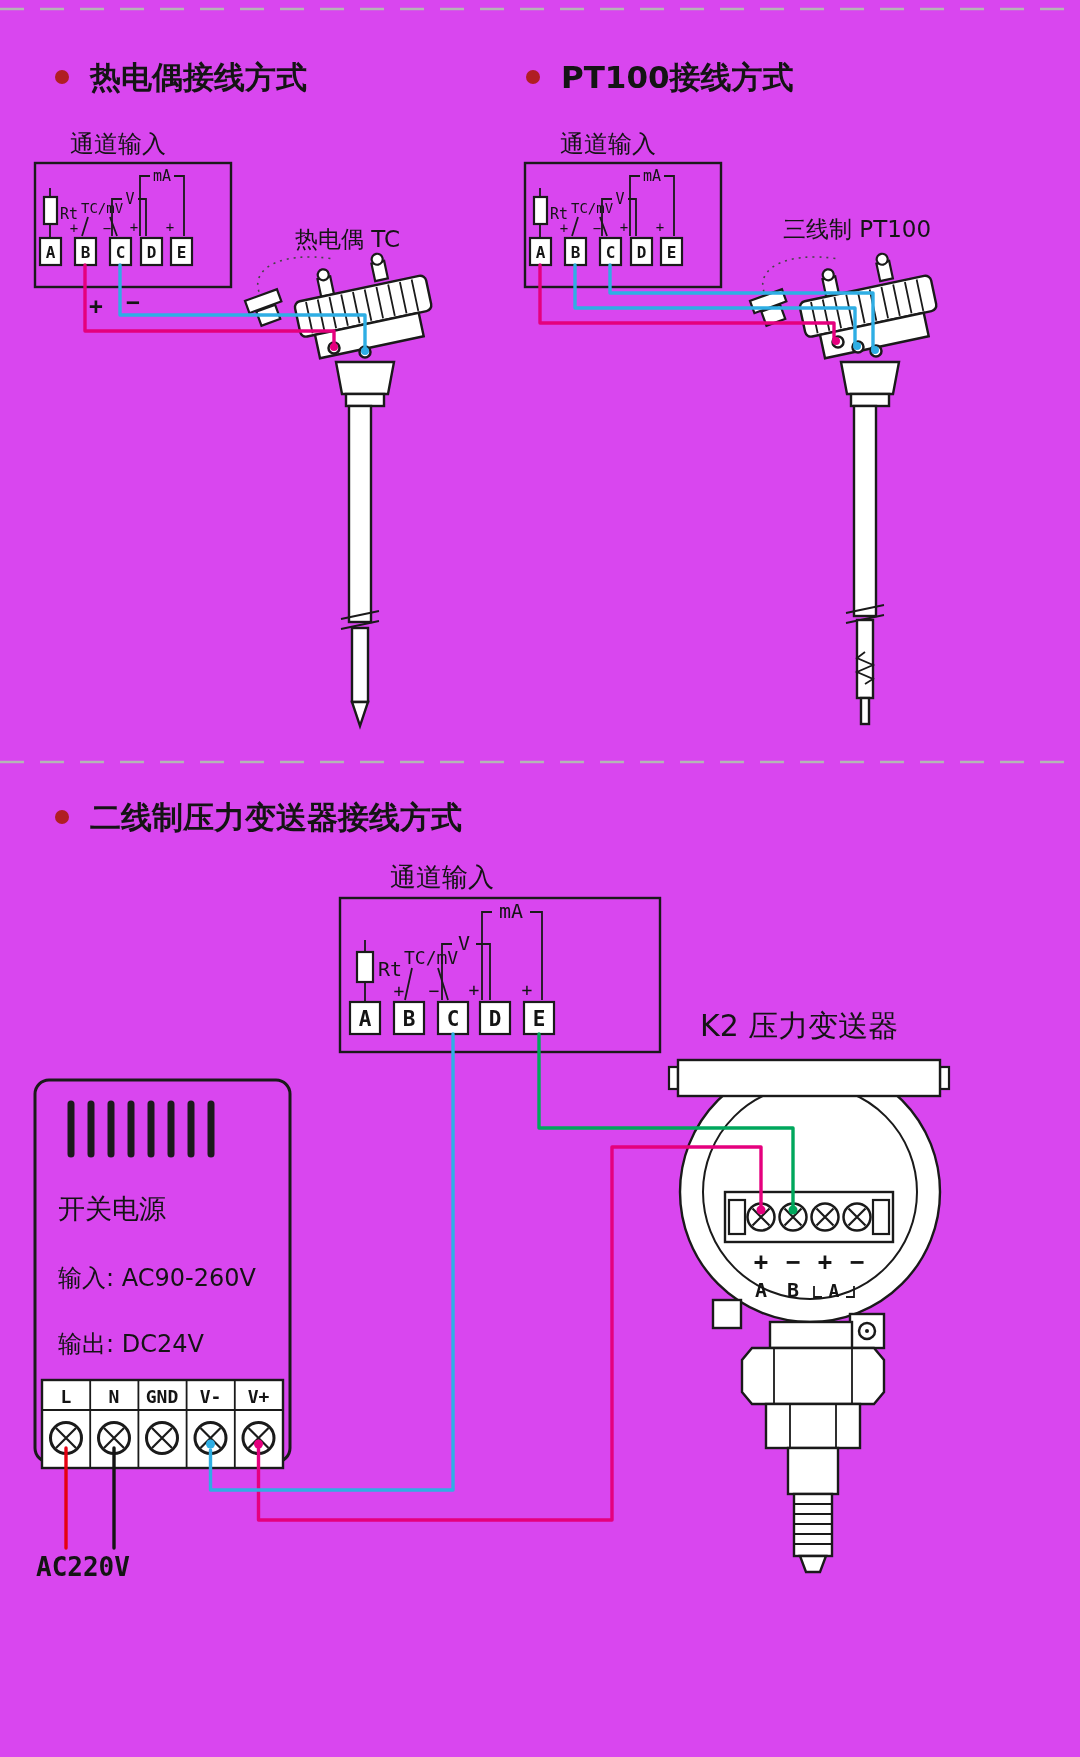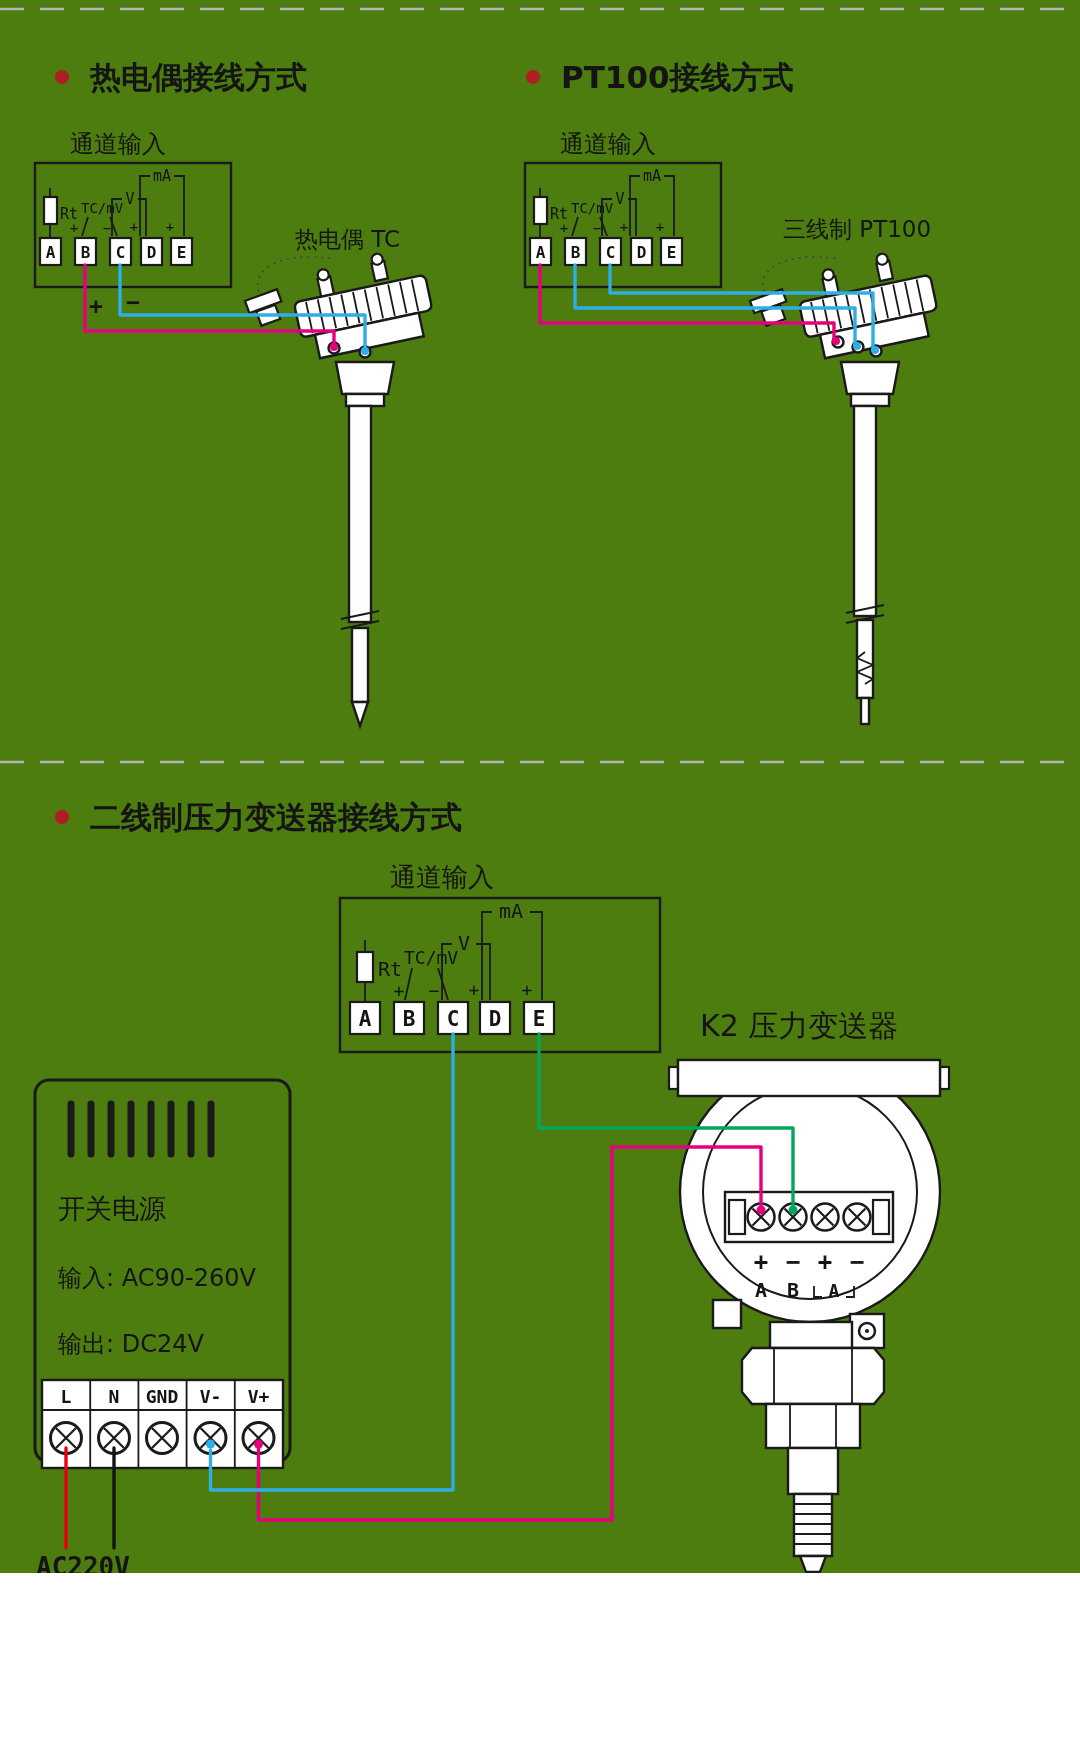--- a/index.html
+++ b/index.html
@@ -1,16 +1,16 @@
 <!DOCTYPE html>
 <html><head>
 <meta charset="utf-8">
 <style>
   html,body{margin:0;padding:0;background:#fff;}
-  .page{position:relative;width:1080px;height:1573px;background:#4d7c0f;overflow:hidden;
+  .page{position:relative;width:1080px;height:1757px;background:#d946ef;overflow:hidden;
         font-family:"DejaVu Sans",sans-serif;}
   svg{position:absolute;left:0;top:0;}
   text{fill:#141414;}
   .cjk{font-family:"DejaVu Sans",sans-serif;}
   .mono{font-family:"DejaVu Sans Mono",monospace;}
   .tb{font-weight:bold;}
   .box{fill:none;stroke:#1a1a1a;stroke-width:2.4;}
   .boxw{fill:#fff;stroke:#1a1a1a;stroke-width:2.4;}
   .ln{fill:none;stroke:#1a1a1a;stroke-width:1.8;}
   .term{fill:#fff;stroke:#1a1a1a;stroke-width:2.2;}

